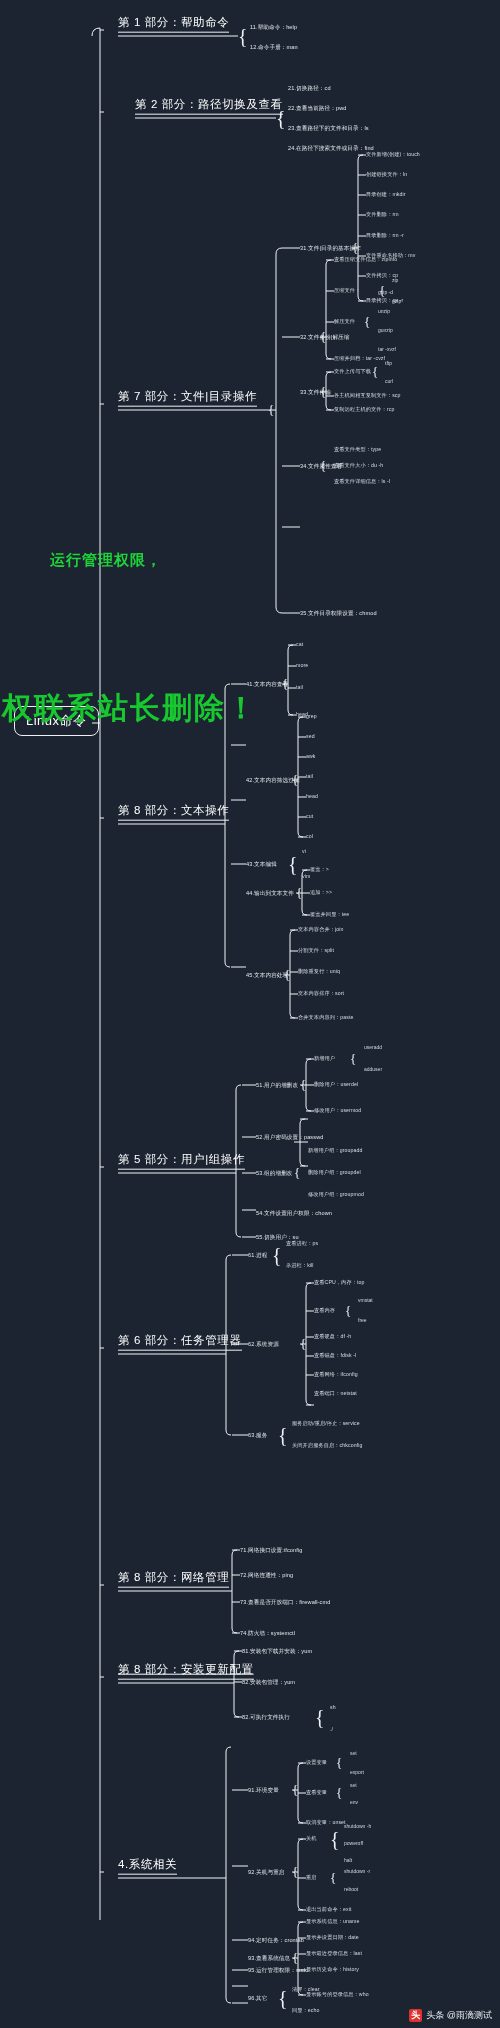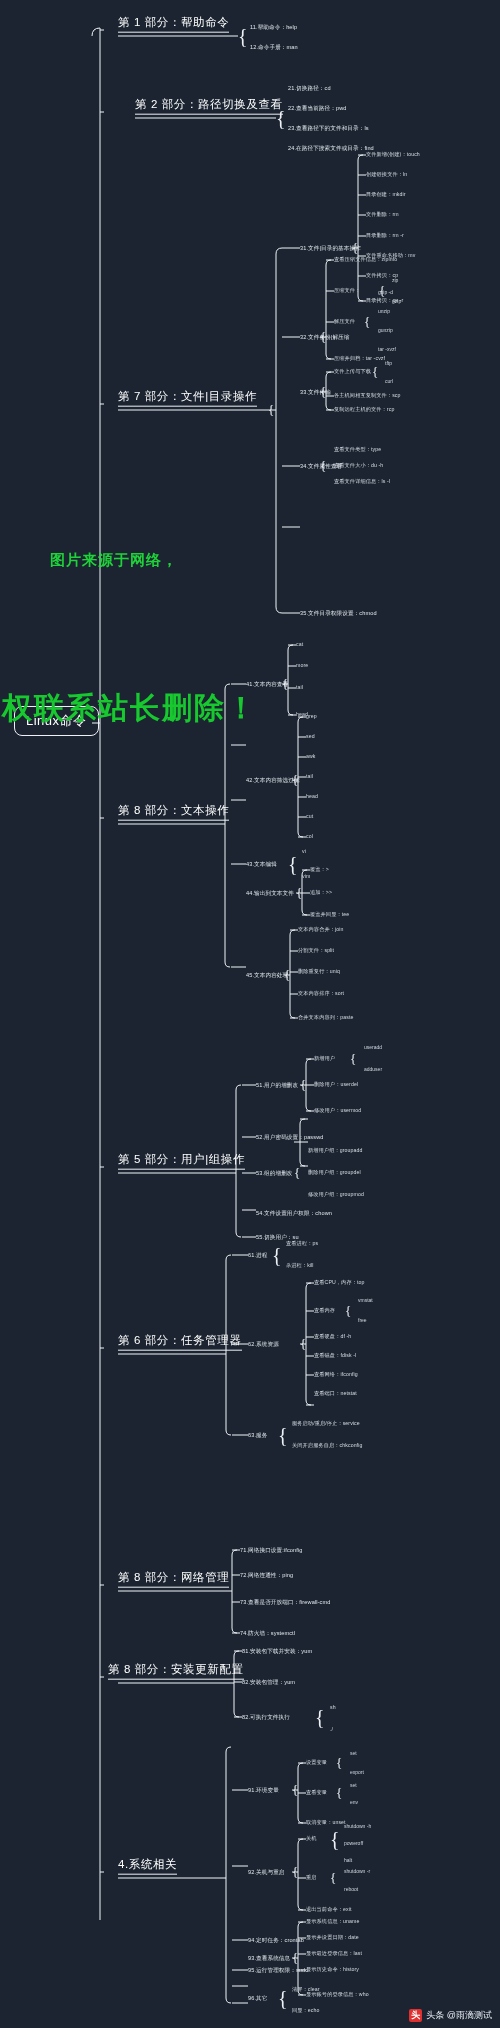--- a/index.html
+++ b/index.html
@@ -465,21 +465,21 @@
   <span class="brace big" style="left:278px;top:1435px;">{</span>
   <div class="node leaf" style="left:292px;top:1424px;">服务启动/重启/停止：service</div>
   <div class="node leaf" style="left:292px;top:1446px;">关闭开启服务自启：chkconfig</div>
 
   <div class="node part" style="left:118px;top:1579px;">第 8 部分：网络管理</div>
   <div class="node sub" style="left:240px;top:1550px;">71.网络接口设置:ifconfig</div>
   <div class="node sub" style="left:240px;top:1575px;">72.网络连通性：ping</div>
   <div class="node sub" style="left:240px;top:1602px;">73.查看是否开放端口：firewall-cmd</div>
   <div class="node sub" style="left:240px;top:1633px;">74.防火墙：systemctl</div>
 
-  <div class="node part" style="left:108px;top:1671px;">第 8 部分：安装更新配置</div>
+  <div class="node part" style="left:118px;top:1671px;text-decoration:underline;">第 8 部分：安装更新配置</div>
   <div class="node sub" style="left:242px;top:1651px;">81.安装包下载并安装：yum</div>
   <div class="node sub" style="left:242px;top:1682px;">82.安装包管理：yum</div>
   <div class="node sub" style="left:242px;top:1717px;">82.可执行文件执行</div>
   <span class="brace big" style="left:315px;top:1717px;">{</span>
   <div class="node leaf" style="left:330px;top:1708px;">sh</div>
   <div class="node leaf" style="left:330px;top:1730px;">./</div>
 
   <div class="node part" style="left:118px;top:1866px;">4.系统相关</div>
 
   <div class="node sub" style="left:248px;top:1790px;">91.环境变量</div>
@@ -515,21 +515,21 @@
   <div class="node leaf" style="left:306px;top:1970px;">显示历史命令：history</div>
   <div class="node leaf" style="left:306px;top:1995px;">显示账号的登录信息：who</div>
 
   <div class="node sub" style="left:248px;top:1940px;">94.定时任务：crontab</div>
   <div class="node sub" style="left:248px;top:1970px;">95.运行管理权限：sudo</div>
   <div class="node sub" style="left:248px;top:1998px;">96.其它</div>
   <span class="brace big" style="left:278px;top:1998px;">{</span>
   <div class="node leaf" style="left:292px;top:1990px;">清屏：clear</div>
   <div class="node leaf" style="left:292px;top:2011px;">回显：echo</div>
 
-  <div class="watermark">图片来源于网络，</div>
+  <div class="watermark">运行管理权限，</div>
   <div class="wm2">侵权联系站长删除！</div>
 
   <div class="footer">
     <span class="logo-box">头</span>
     <span>头条 @雨滴测试</span>
   </div>
 
 </div>
 
 </body></html>

